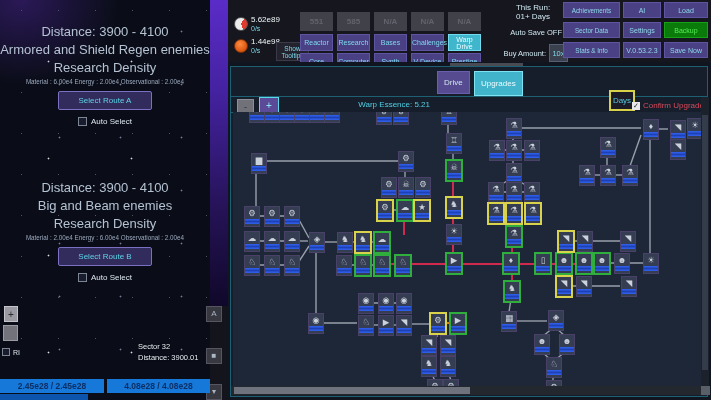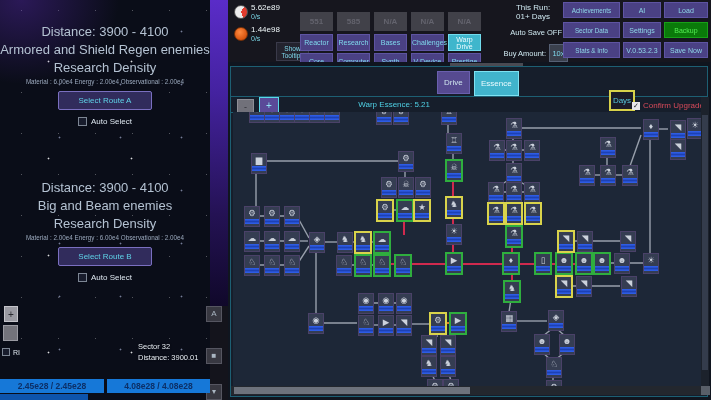--- a/index.html
+++ b/index.html
@@ -31,21 +31,21 @@
   #ship-caption{position:absolute;left:138px;top:341px;font-size:7.5px;color:#e8eef6;line-height:11px;text-shadow:0 0 2px #000;}
   #side-buttons .sbtn{position:absolute;left:206px;width:16px;height:16px;background:#383841;border:1px solid #565661;
     color:#aab6c2;font-size:8px;text-align:center;line-height:14px;padding:0;}
   #bars .bar{position:absolute;top:379px;height:14px;background:#1678d8;color:#0c2f66;font-weight:bold;
     font-size:8.5px;text-align:center;line-height:14px;}
   #bar-stub{position:absolute;left:0;top:394px;width:88px;height:6px;background:#0d54ac;}
   #purple-strip{position:absolute;left:210px;top:0;width:18px;height:306px;
     background:linear-gradient(180deg,#5a2cc8 0%,#4422a0 30%,#241254 70%,#10082a 100%);}
   
   #top-bar{position:absolute;left:228px;top:0;width:483px;height:62px;background:#16161e;}
-  #resources{position:absolute;left:6px;top:3px;}
+  #resources{position:absolute;left:6px;top:15px;}
   .res-row{position:relative;height:22px;width:70px;}
   .res-icon{position:absolute;left:0;top:2px;width:12px;height:12px;border-radius:50%;}
   .res-icon.meter{background:conic-gradient(from 30deg,#e23b2e 0 130deg,#ececec 130deg 360deg);border:1px solid #555;}
   .res-icon.core{background:radial-gradient(circle at 40% 35%,#ff8a40,#d95510 70%);border:1px solid #7a3208;}
   .res-val{position:absolute;left:17px;top:0;font-size:8px;color:#eef6f8;}
   .res-rate{position:absolute;left:17px;top:10px;font-size:7px;color:#7ad4e4;}
   #show-tooltips{position:absolute;left:48px;top:42px;width:33px;height:19px;background:#23232e;border:1px solid #3a3a4a;
     color:#7fd8ec;font-size:6.5px;line-height:7px;padding:1px;font-family:inherit;}
   #columns{position:absolute;left:72px;top:2px;display:flex;gap:4px;margin-top:10px;}
   .col{width:33px;display:flex;flex-direction:column;}
@@ -222,21 +222,21 @@
         </div>
       </div>
   </div>
 
   <div id="main-area">
     <div id="strip-seg"></div>
     <div id="panel"></div>
     <div class="hline" style="top:34px"></div>
     <div class="hline" style="top:50px"></div>
     <button class="tab" id="tab-drive">Drive</button>
-    <button class="tab" id="tab-upgrades">Essence</button>
+    <button class="tab" id="tab-upgrades">Upgrades</button>
     <button id="zoom-out">-</button>
     <button id="zoom-in">+</button>
     <div id="warp-essence">Warp Essence: 5.21</div>
     <button id="info-btn">Days</button>
     <div id="confirm">
       <span class="ccb">✓</span>
       <span class="clabel">Confirm Upgrades</span>
     </div>
     <div id="tree">
       <svg id="edges" width="469" height="276">

